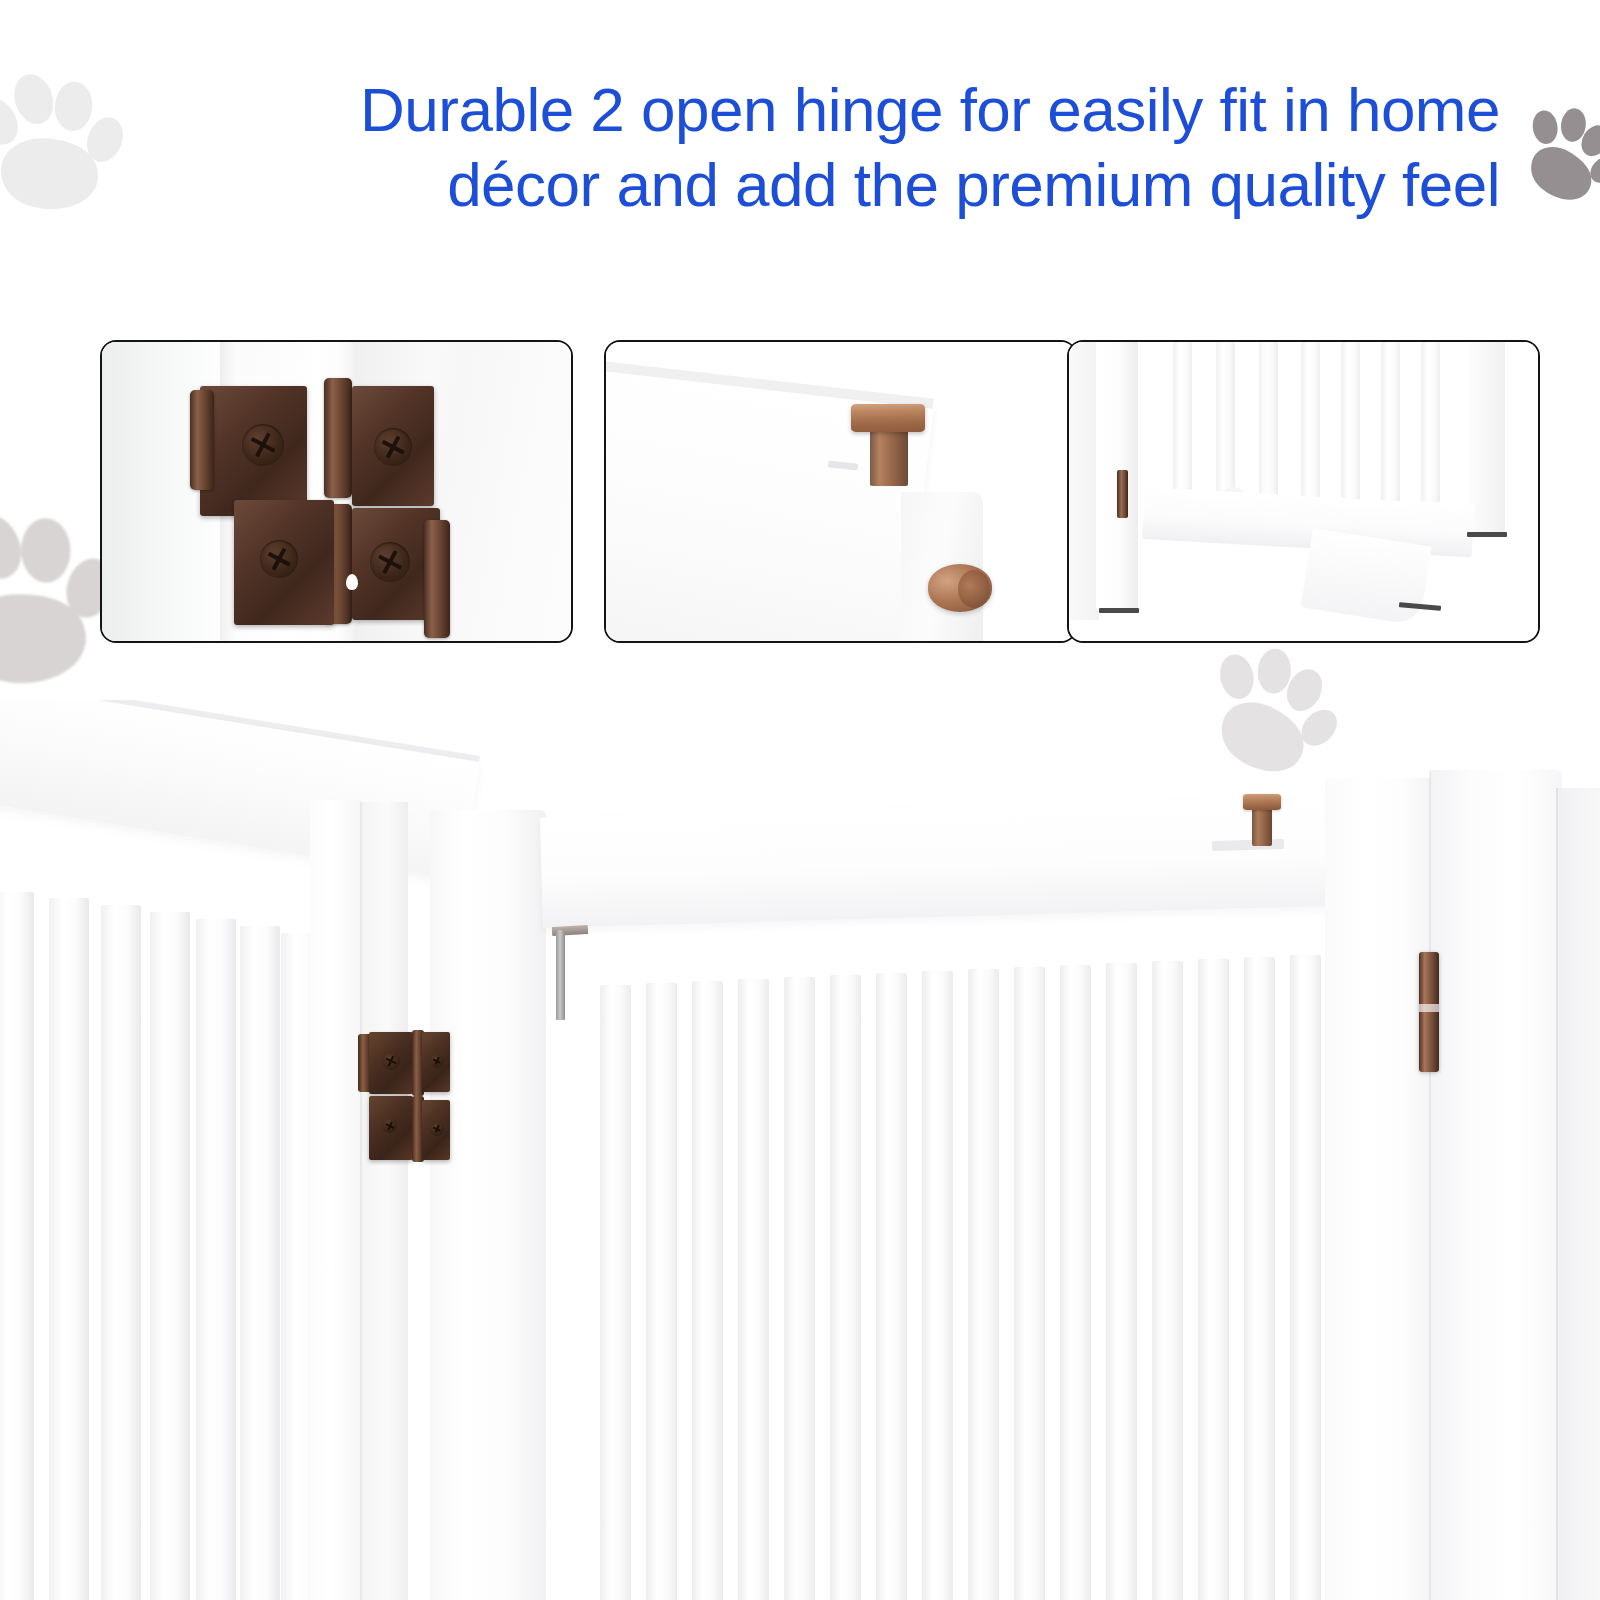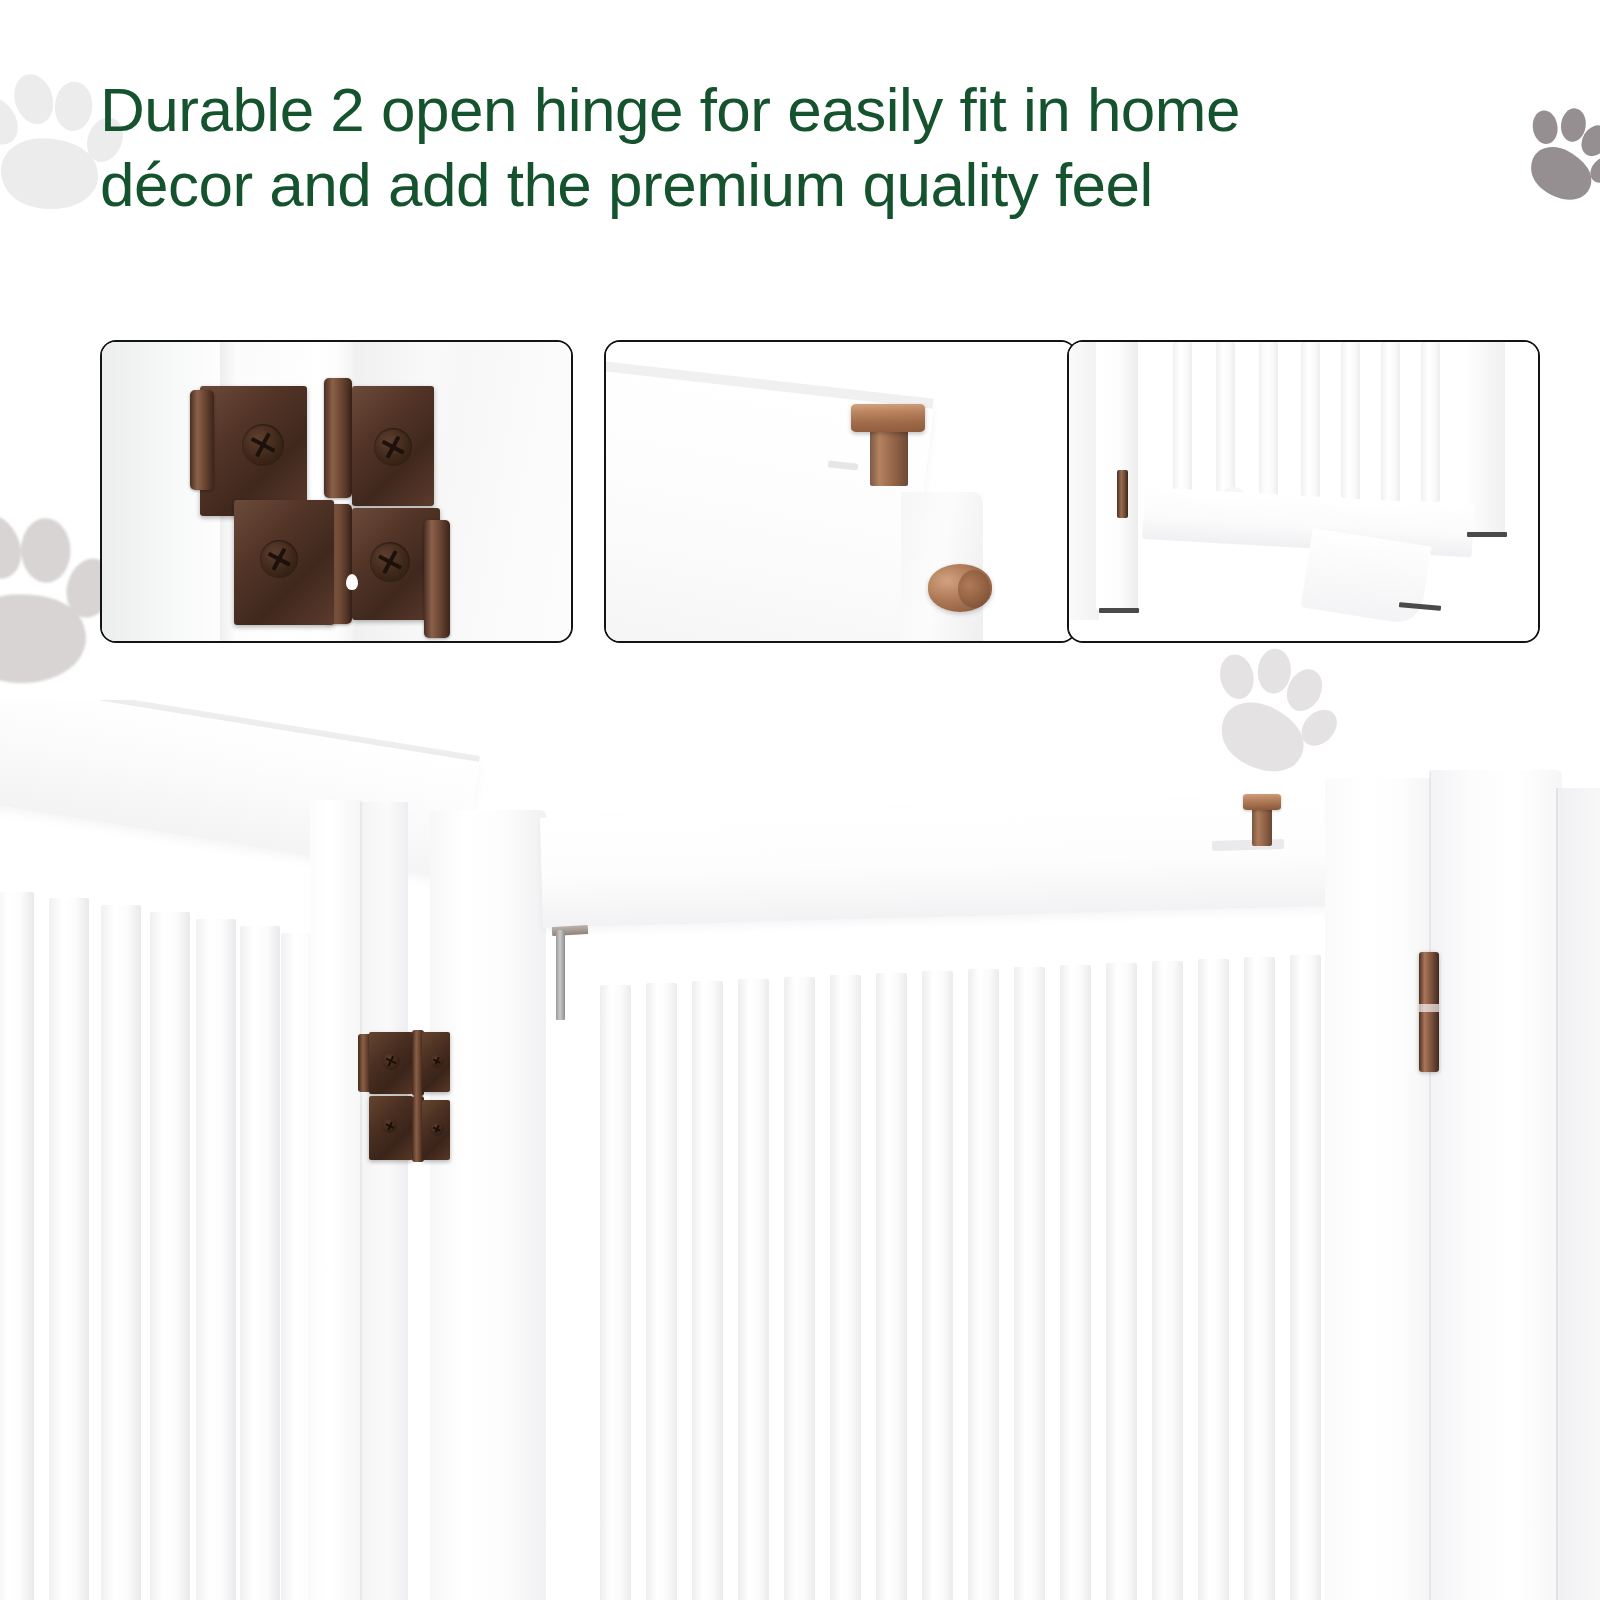--- a/index.html
+++ b/index.html
@@ -9,25 +9,25 @@
     font-family:"Liberation Sans", sans-serif;
     overflow:hidden;
     position:relative;
   }
   #stage { position:absolute; inset:0; width:1600px; height:1600px; overflow:hidden; }
 
   
   .headline {
     position:absolute;
     left:100px; top:72px; width:1400px;
-    text-align:left;
+    text-align:right;
     font-size:62px;
     line-height:75px;
     letter-spacing:-0.5px;
-    color:#14532d;
+    color:#1d4ed8;
     font-weight:400;
     z-index:12;
     white-space:pre-line;
   }
 
   
   .paw { position:absolute; z-index:1; }
   .paw svg { display:block; width:100%; height:100%; }
 
   

